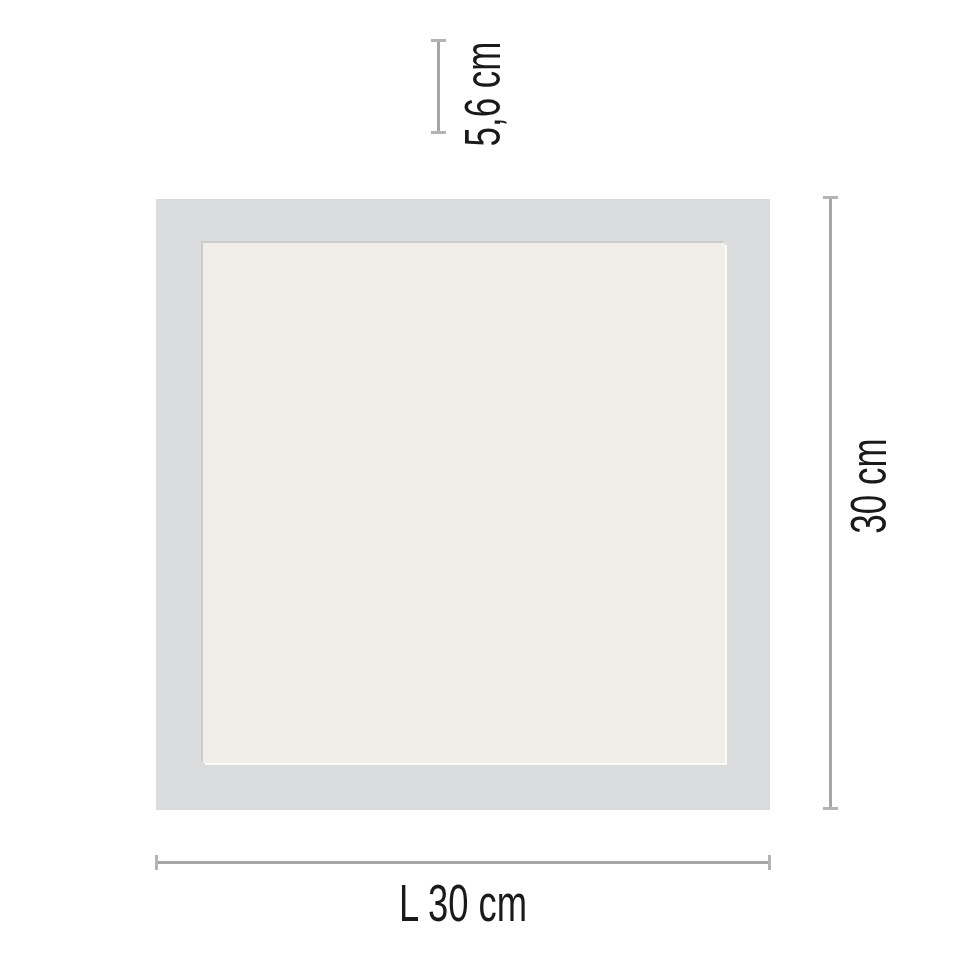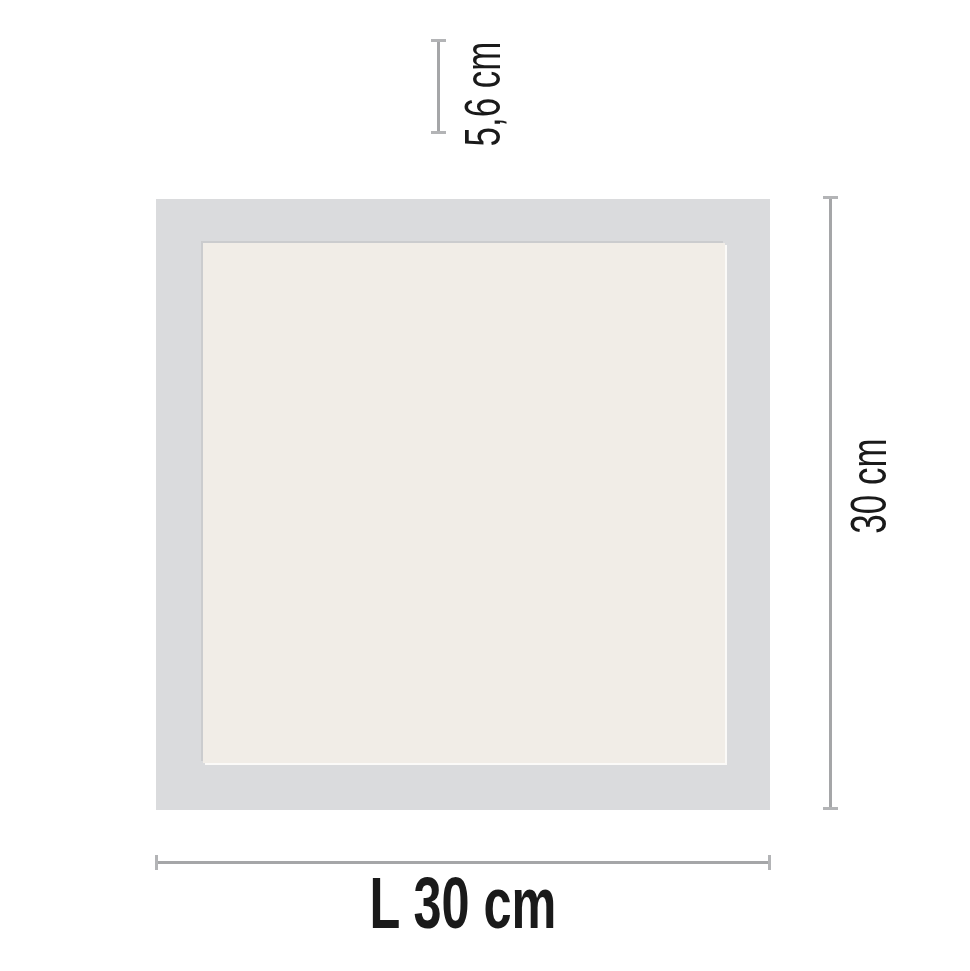--- a/index.html
+++ b/index.html
@@ -69,21 +69,21 @@
     transform: translate(-50%, -50%);
   }
   .dim-label.rot {
     transform: translate(-50%, -50%) rotate(-90deg);
   }
   .dim-label .condense {
     display: inline-block;
     transform: scaleX(0.7);
     transform-origin: center;
   }
-  .dim-label-length { font-size: 72px; font-weight: bold; }
+  .dim-label-length { font-size: 52px; }
 
   
   .depth-line   { left: 437px; top: 41px;  height: 92px; }
   .depth-tick-a { left: 431px; top: 39px; }
   .depth-tick-b { left: 431px; top: 131px; }
   .depth-label  { left: 483px; top: 94px; }
 
   .height-line   { left: 829px; top: 198px; height: 612px; }
   .height-tick-a { left: 823px; top: 196px; }
   .height-tick-b { left: 823px; top: 807px; }

